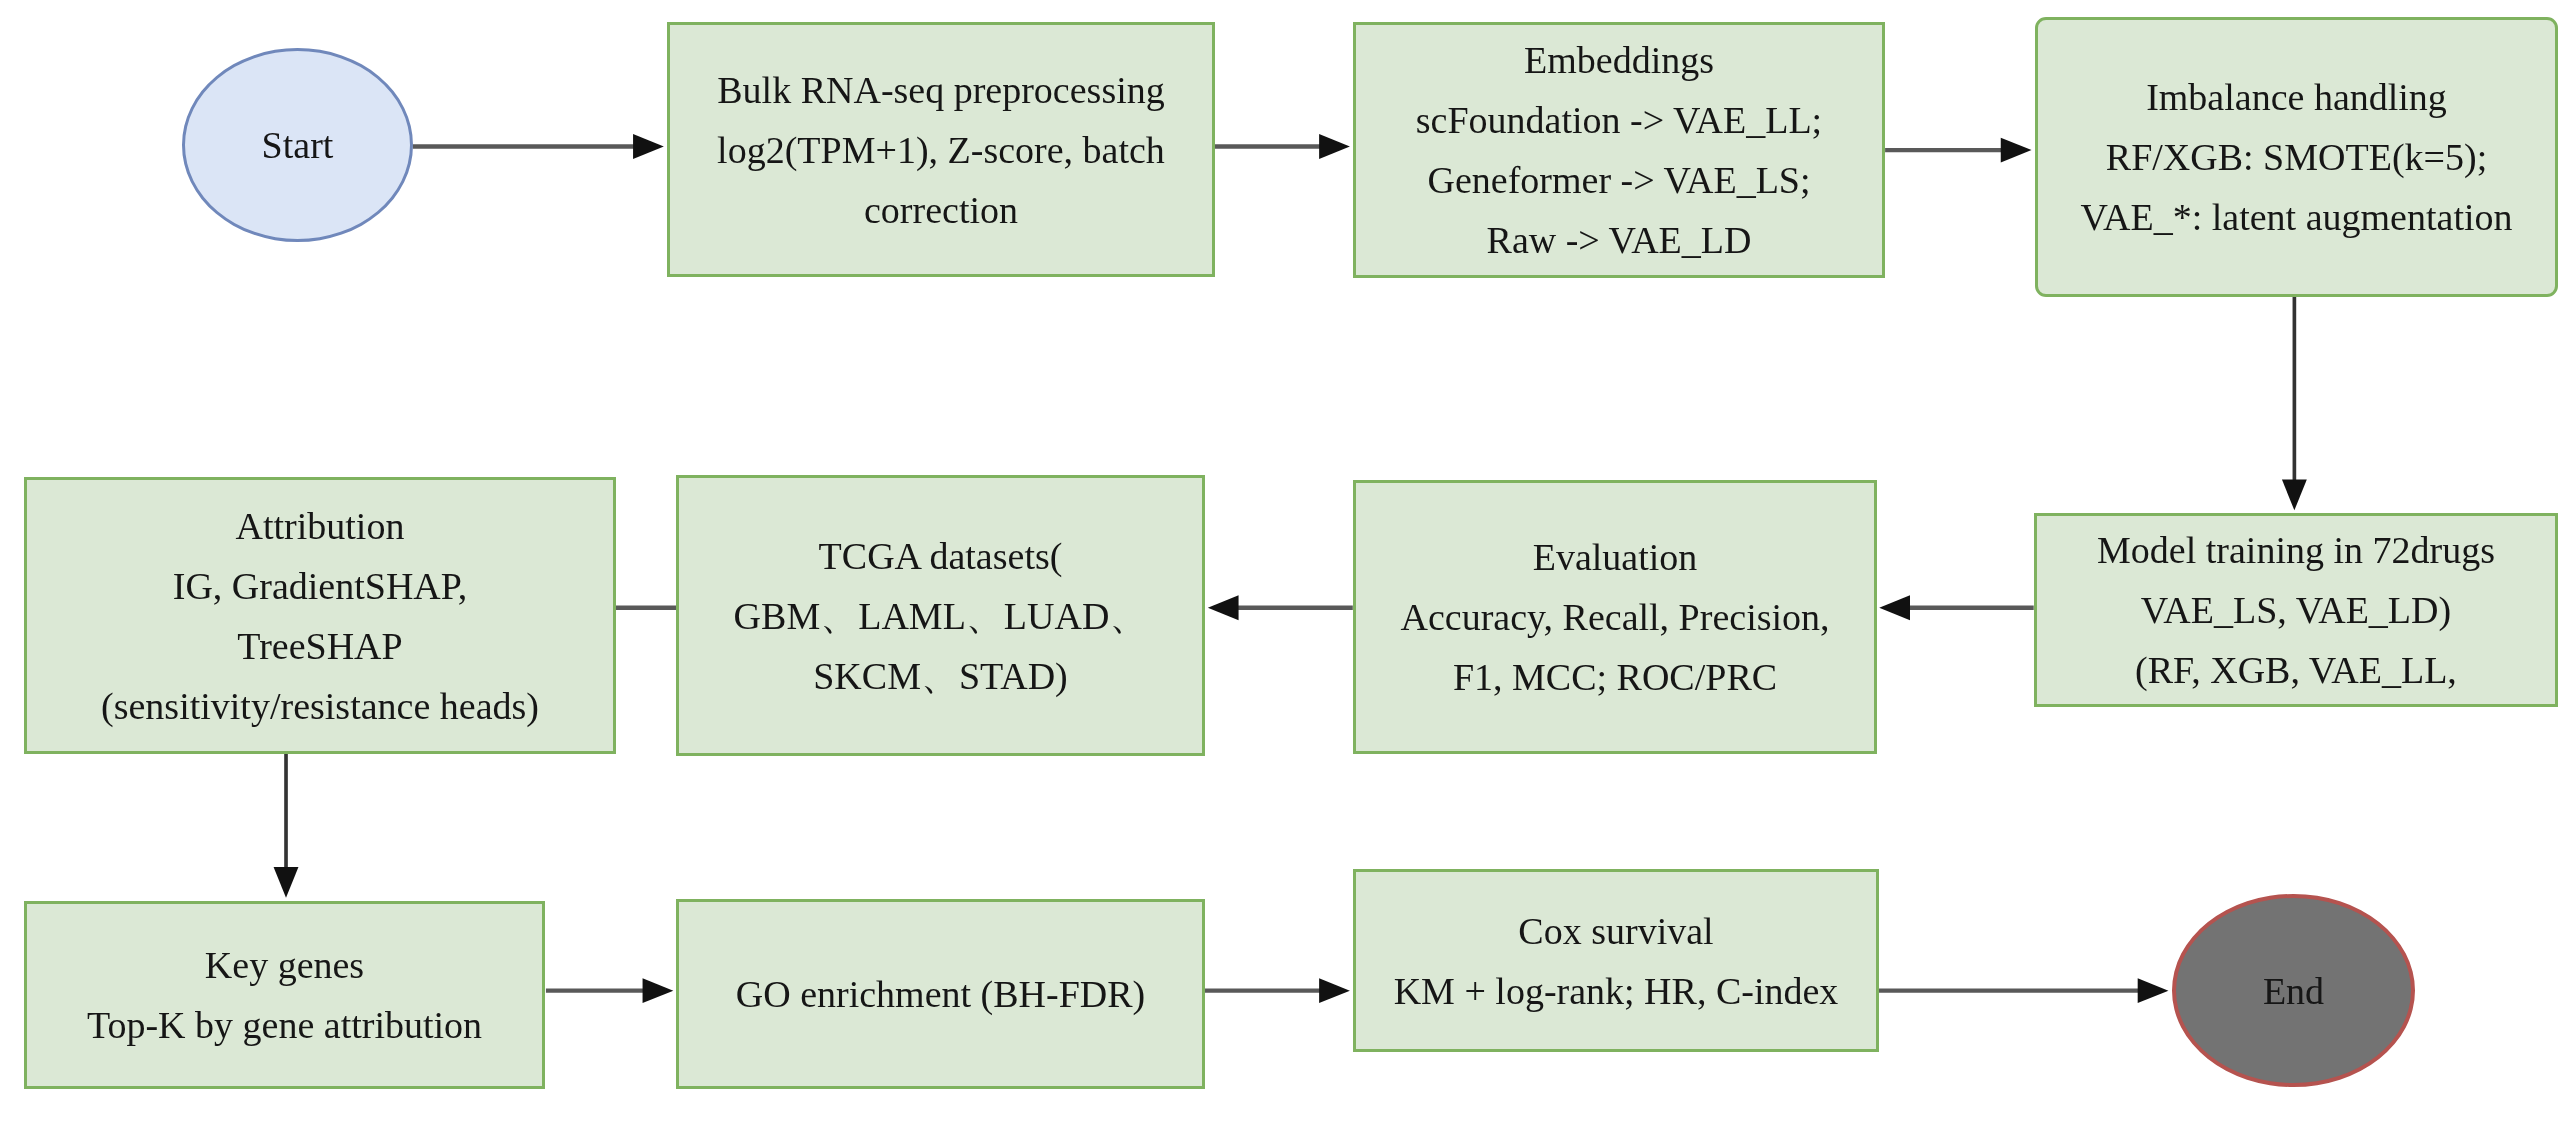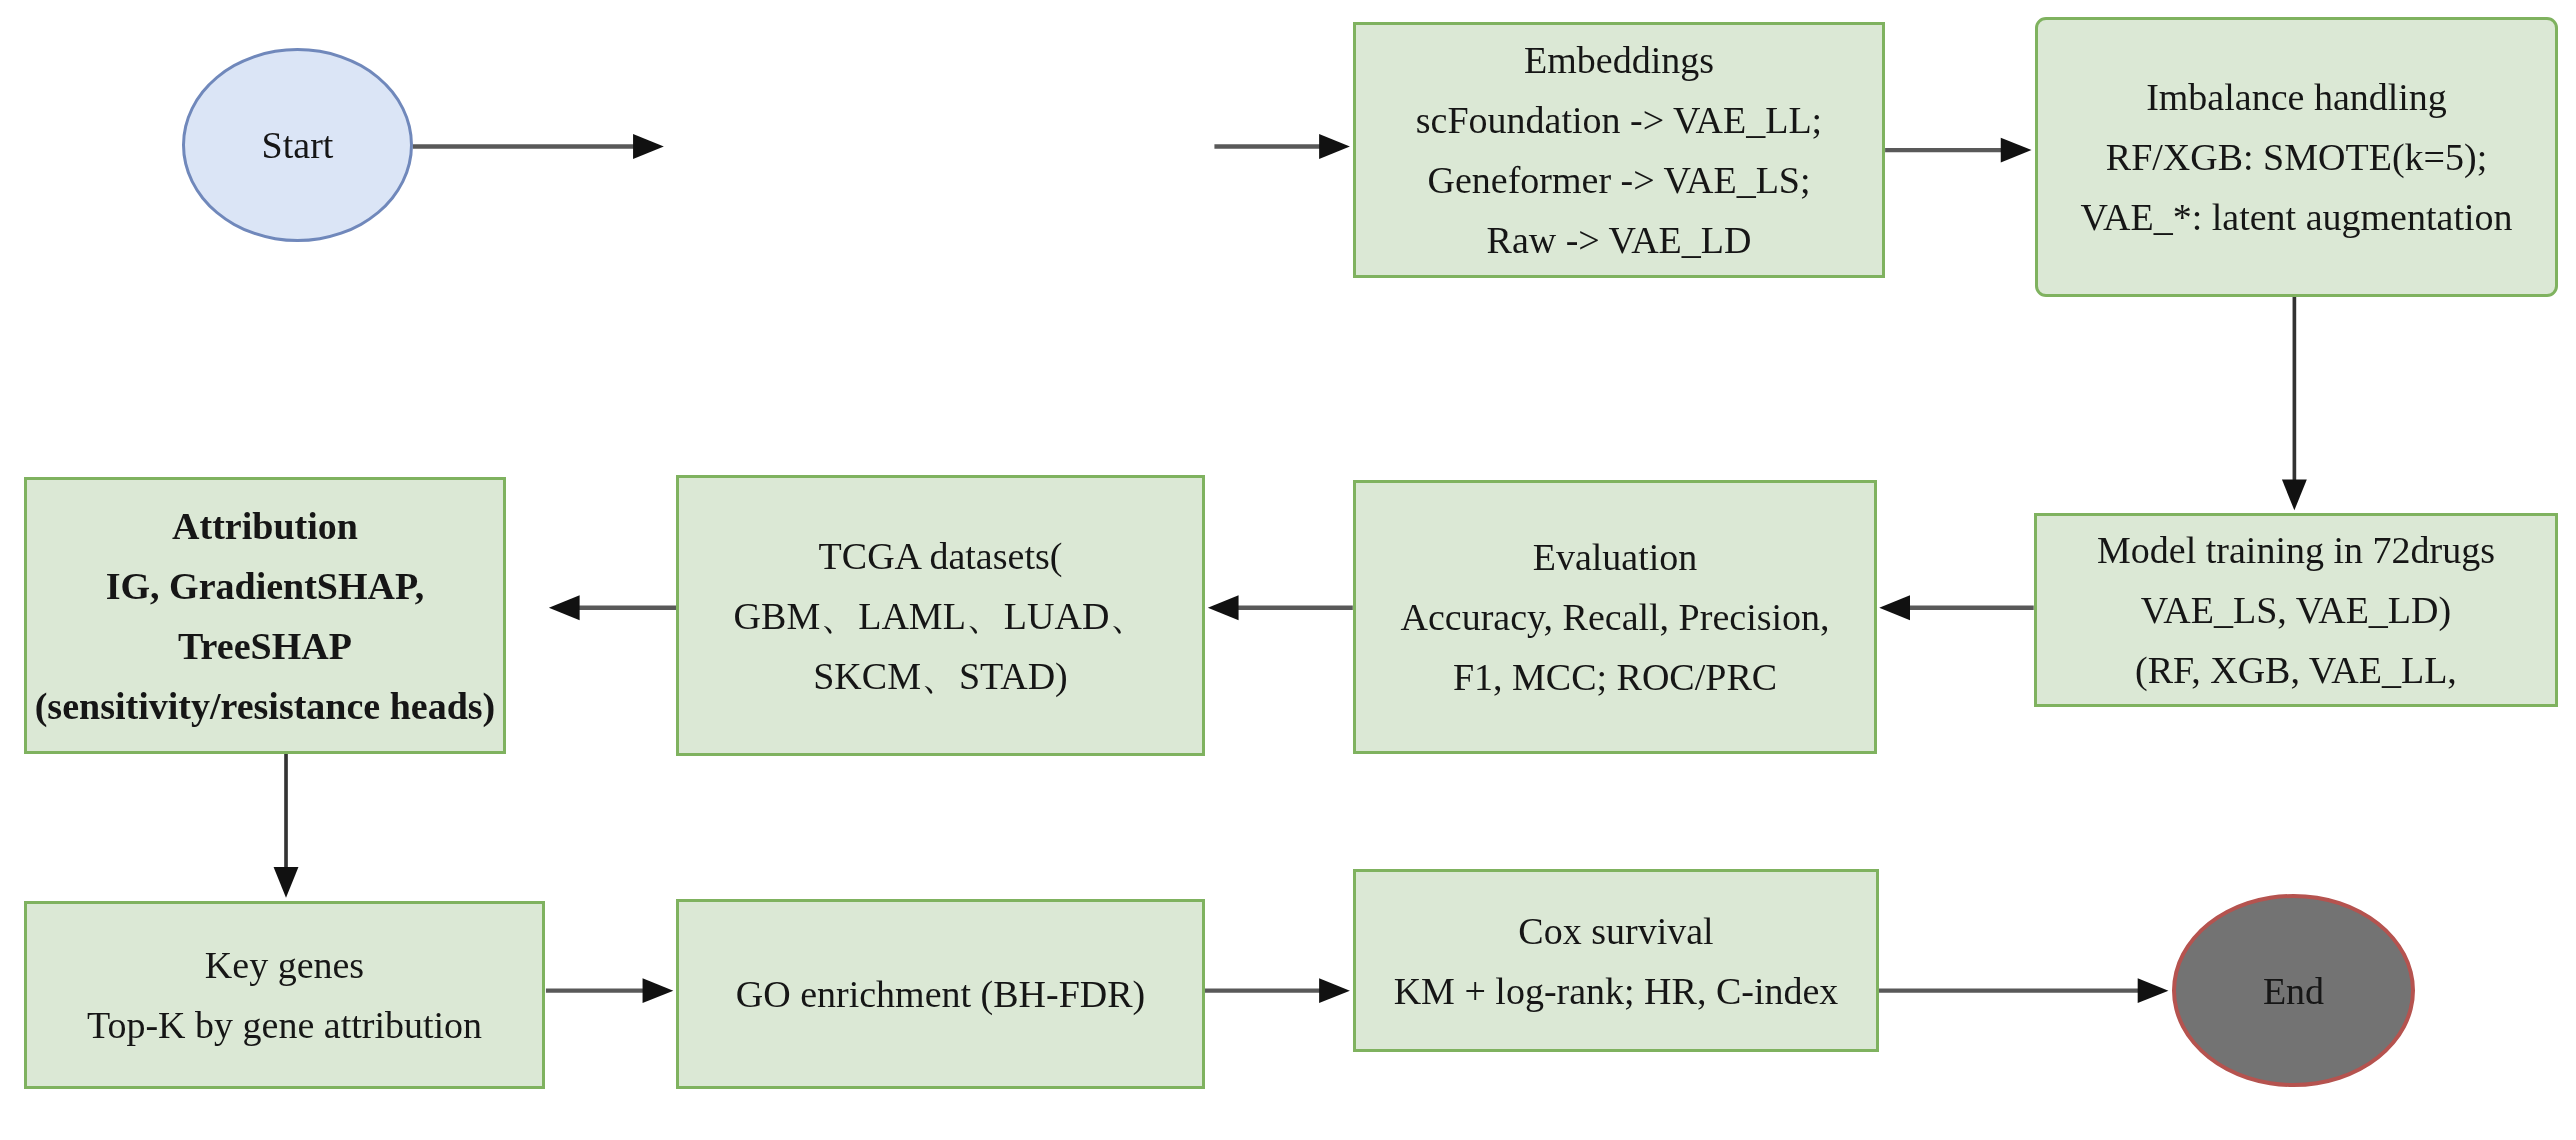--- a/index.html
+++ b/index.html
@@ -47,21 +47,21 @@
     left: 2172px; top: 894px; width: 243px; height: 193px;
     background: #737373;
     border: 4.4px solid #b5534f;
   }
   #n-preprocessing  { left: 667px;  top: 22px;   width: 548px; height: 255px; }
   #n-embeddings     { left: 1353px; top: 22px;   width: 532px; height: 256px; }
   #n-imbalance      { left: 2035px; top: 17px;   width: 523px; height: 280px; border-radius: 11px; }
   #n-model-training { left: 2034px; top: 513px;  width: 524px; height: 194px; }
   #n-evaluation     { left: 1353px; top: 480px;  width: 524px; height: 274px; }
   #n-tcga           { left: 676px;  top: 475px;  width: 529px; height: 281px; }
-  #n-attribution    { left: 24px;   top: 477px;  width: 482px; height: 277px; font-weight: bold; }
+  #n-attribution    { left: 24px;   top: 477px;  width: 592px; height: 277px; }
   #n-key-genes      { left: 24px;   top: 901px; width: 521px; height: 188px; }
   #n-go-enrichment  { left: 676px;  top: 899px; width: 529px; height: 190px; }
   #n-cox-survival   { left: 1353px; top: 869px; width: 526px; height: 183px; }
 </style>
 </head>
 <body>
 
 <div class="canvas">
 
   <svg class="edges-layer" viewBox="0 0 3517 1557" xmlns="http://www.w3.org/2000/svg">
@@ -108,20 +108,25 @@
     <g>
       <line x1="2565" y1="1353" x2="2925" y2="1353" stroke="#595959" stroke-width="6"></line>
       <polygon points="2961,1353 2919,1336 2919,1370" fill="#111111"></polygon>
     </g>
   </svg>
 
   <div class="node ellipse" id="n-start">
     <div class="line">Start</div>
   </div>
 
+  <div class="node rect" id="n-preprocessing">
+    <div class="line">Bulk RNA-seq preprocessing</div>
+    <div class="line">log2(TPM+1), Z-score, batch</div>
+    <div class="line">correction</div>
+  </div>
 
   <div class="node rect" id="n-embeddings">
     <div class="line">Embeddings</div>
     <div class="line">scFoundation -&gt; VAE_LL;</div>
     <div class="line">Geneformer -&gt; VAE_LS;</div>
     <div class="line">Raw -&gt; VAE_LD</div>
   </div>
 
   <div class="node rect" id="n-imbalance">
     <div class="line">Imbalance handling</div>

